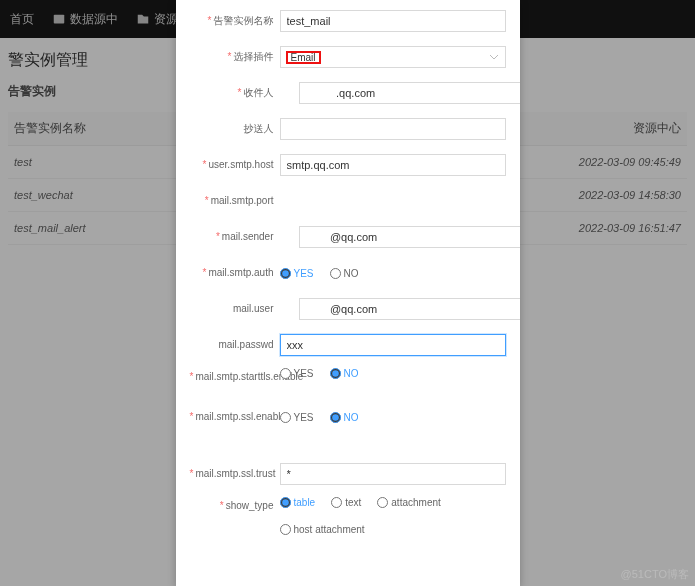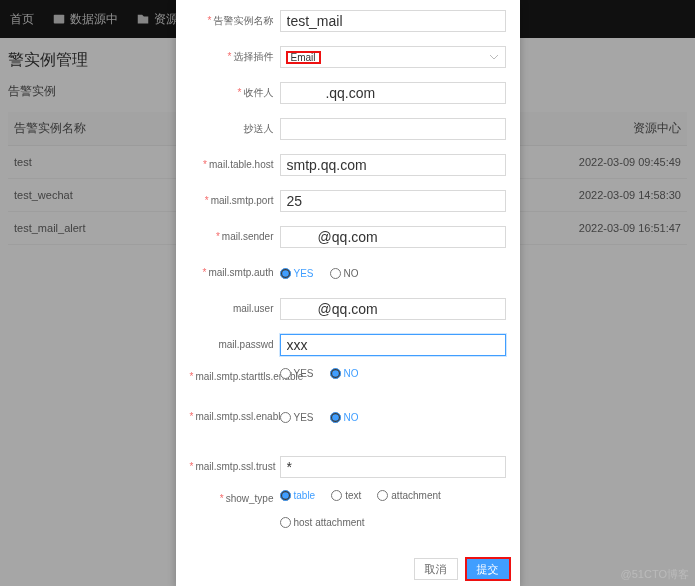--- a/index.html
+++ b/index.html
@@ -2,44 +2,44 @@
 <html><head>
 <meta charset="utf-8">
 <style>
 * { box-sizing: border-box; margin: 0; padding: 0; }
 body { font-family: -apple-system, "Helvetica Neue", Arial, sans-serif; font-size: 12px; background: #fff; width: 695px; height: 586px; overflow: hidden; position: relative; }
 .topbar { background: #1a1a1a; color: #ddd; height: 38px; display: flex; align-items: center; padding: 0 10px; gap: 18px; }
 .topbar .nav-item { display: flex; align-items: center; gap: 4px; font-size: 12px; }
 .topbar svg { width: 14px; height: 14px; fill: #ccc; }
 .page { padding: 12px 8px; }
 .page-title { font-size: 16px; color: #333; margin-bottom: 12px; }
-.page-sub { font-size: 12px; color: #555; margin-bottom: 12px; }
+.page-sub { font-size: 12px; color: #555; margin-bottom: 12px; font-weight: bold; }
 table.bg-table { width: 100%; border-collapse: collapse; }
 table.bg-table th { text-align: left; color: #555; font-weight: 500; padding: 8px 6px; font-size: 12px; border-bottom: 1px solid #eee; background:#fafafa; }
-table.bg-table td { padding: 10px 6px; color: #666; font-size: 11px; border-bottom: 1px solid #f3f3f3; }
+table.bg-table td { padding: 10px 6px; color: #666; font-size: 11px; border-bottom: 1px solid #f3f3f3; font-style: italic; }
 .overlay { position: absolute; inset: 0; background: rgba(0,0,0,0.35); }
 .modal { position: absolute; top: 0; left: 50%; transform: translateX(-50%); width: 344px; height: 586px; background: #fff; box-shadow: 0 2px 8px rgba(0,0,0,.25); padding: 8px 14px 10px 14px; overflow: hidden; }
 .form-row { display: flex; align-items: center; margin-bottom: 10px; min-height: 26px; }
 .form-row .lbl { width: 90px; text-align: right; font-size: 10px; color: #666; padding-right: 6px; line-height: 1.2; }
 .form-row .lbl .req { color: #f56c6c; margin-right: 2px; }
 .form-row .ctrl { flex: 1; }
-.ctrl input[type=text] { width: 100%; height: 22px; border: 1px solid #d9d9d9; padding: 0 6px; font-size: 14px; color: #333; outline: none; }
+.ctrl input[type=text] { width: 100%; height: 22px; border: 1px solid #d9d9d9; padding: 0 6px; font-size: 11px; color: #333; outline: none; }
 .ctrl .select { width: 100%; height: 22px; border: 1px solid #d9d9d9; padding: 0 6px; font-size: 10px; color: #333; display:flex; align-items:center; justify-content:space-between; }
 .ctrl .select svg { width:10px; height:10px; fill:#bbb; }
 .radios { display: flex; flex-wrap: wrap; gap: 16px; font-size: 10px; color: #666; align-items:center; }
 .radios label { display:flex; align-items:center; gap:3px; }
 .radios .sel { color: #409eff; }
 .radios input[type=radio] { accent-color:#409eff; width:11px; height:11px; }
 .hl { outline: 2px solid #e11; outline-offset: -1px; }
 .focus { border-color:#409eff !important; box-shadow:0 0 0 1px rgba(64,158,255,.25); }
 .footer { position:absolute; bottom:6px; right:10px; display:flex; gap:8px; align-items:center; }
 .btn { height:22px; padding:0 10px; font-size:11px; border:1px solid #d9d9d9; background:#fff; color:#666; cursor:pointer; }
 .btn-primary { background:#409eff; border-color:#409eff; color:#fff; }
 .watermark { position:absolute; right:6px; bottom:4px; color:#bbb; font-size:11px; }
-.fade-val { color:#bbb; }
+.fade-val { color:#bbb;margin-left:19px; }
 </style>
 </head>
 <body>
 
 <div class="topbar">
   <div class="nav-item">
       <span>首页</span>
     </div>
   <div class="nav-item">
       <svg viewBox="0 0 16 16">
@@ -118,27 +118,26 @@
     <div class="lbl"><span class="req">*</span><span>收件人</span></div>
     <div class="ctrl"><input type="text" class="hl fade-val" value="          .qq.com" style=""></div>
   </div>
 
   <div class="form-row">
     <div class="lbl"><span>抄送人</span></div>
     <div class="ctrl"><input type="text" value="" style=""></div>
   </div>
 
   <div class="form-row">
-    <div class="lbl"><span class="req">*</span><span>mail.table.host</span></div>
+    <div class="lbl"><span class="req">*</span><span>user.smtp.host</span></div>
     <div class="ctrl"><input type="text" class="hl" value="smtp.qq.com" style=""></div>
   </div>
 
   <div class="form-row">
     <div class="lbl"><span class="req">*</span><span>mail.smtp.port</span></div>
-    <div class="ctrl"><input type="text" value="25" style=""></div>
   </div>
 
   <div class="form-row">
     <div class="lbl"><span class="req">*</span><span>mail.sender</span></div>
     <div class="ctrl"><input type="text" class="hl fade-val" value="        @qq.com" style=""></div>
   </div>
 
   <div class="form-row">
     <div class="lbl"><span class="req">*</span><span>mail.smtp.auth</span></div>
     <div class="ctrl radios">
@@ -184,21 +183,21 @@
           <input type="radio" style="">
           <span>YES</span>
         </label>
       <label>
           <input type="radio" checked="" style="">
           <span class="sel">NO</span>
         </label>
     </div>
   </div>
 
-  <div class="form-row" style="margin-top:24px">
+  <div class="form-row" style="margin-top:31px">
     <div class="lbl"><span class="req">*</span><span>mail.smtp.ssl.trust</span></div>
     <div class="ctrl"><input type="text" value="*" style=""></div>
   </div>
 
   <div class="form-row" style="align-items:flex-start">
     <div class="lbl" style="padding-top:3px"><span class="req">*</span><span>show_type</span></div>
     <div class="ctrl radios" style="flex-wrap:wrap">
       <label>
           <input type="radio" checked="" style="">
           <span class="sel">table</span>
@@ -211,19 +210,15 @@
           <input type="radio" style="">
           <span>attachment</span>
         </label>
       <label style="width:100%">
           <input type="radio" style="">
           <span>host attachment</span>
         </label>
     </div>
   </div>
 
-  <div class="footer">
-    <button class="btn">取消</button>
-    <button class="btn btn-primary hl">提交</button>
-  </div>
 </div>
 
 <div class="watermark">@51CTO博客</div>
 
 </body></html>

